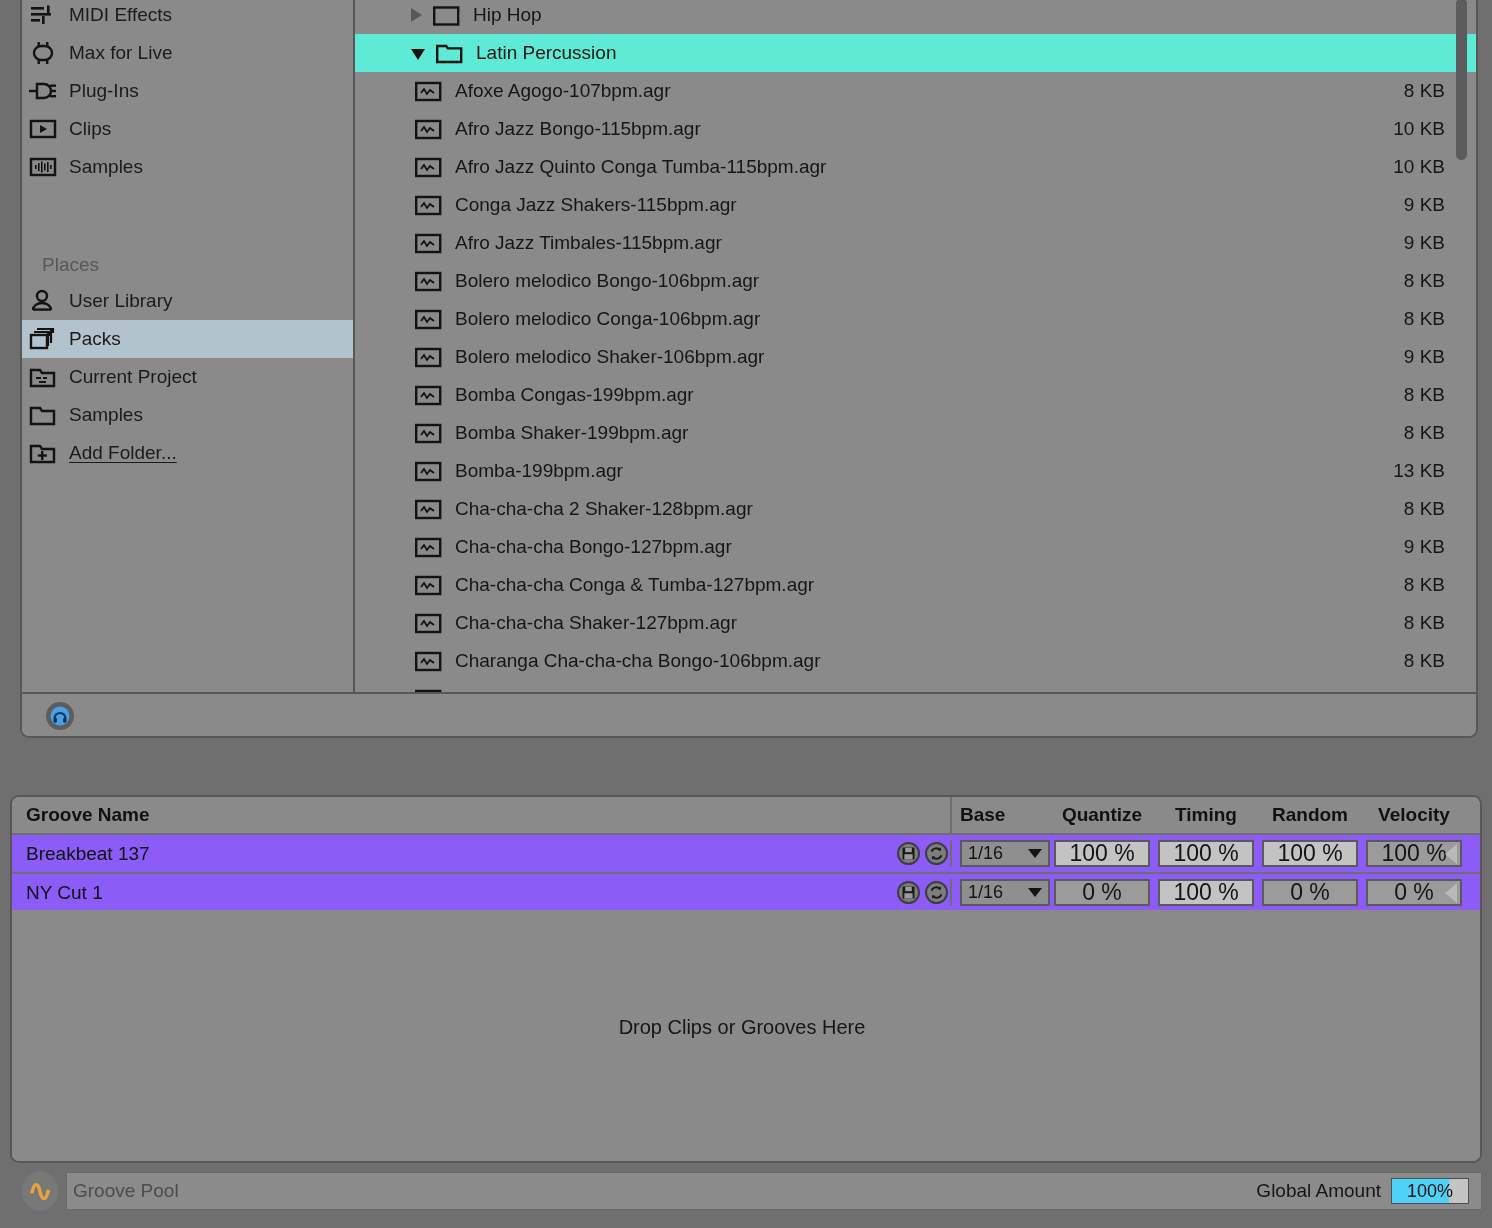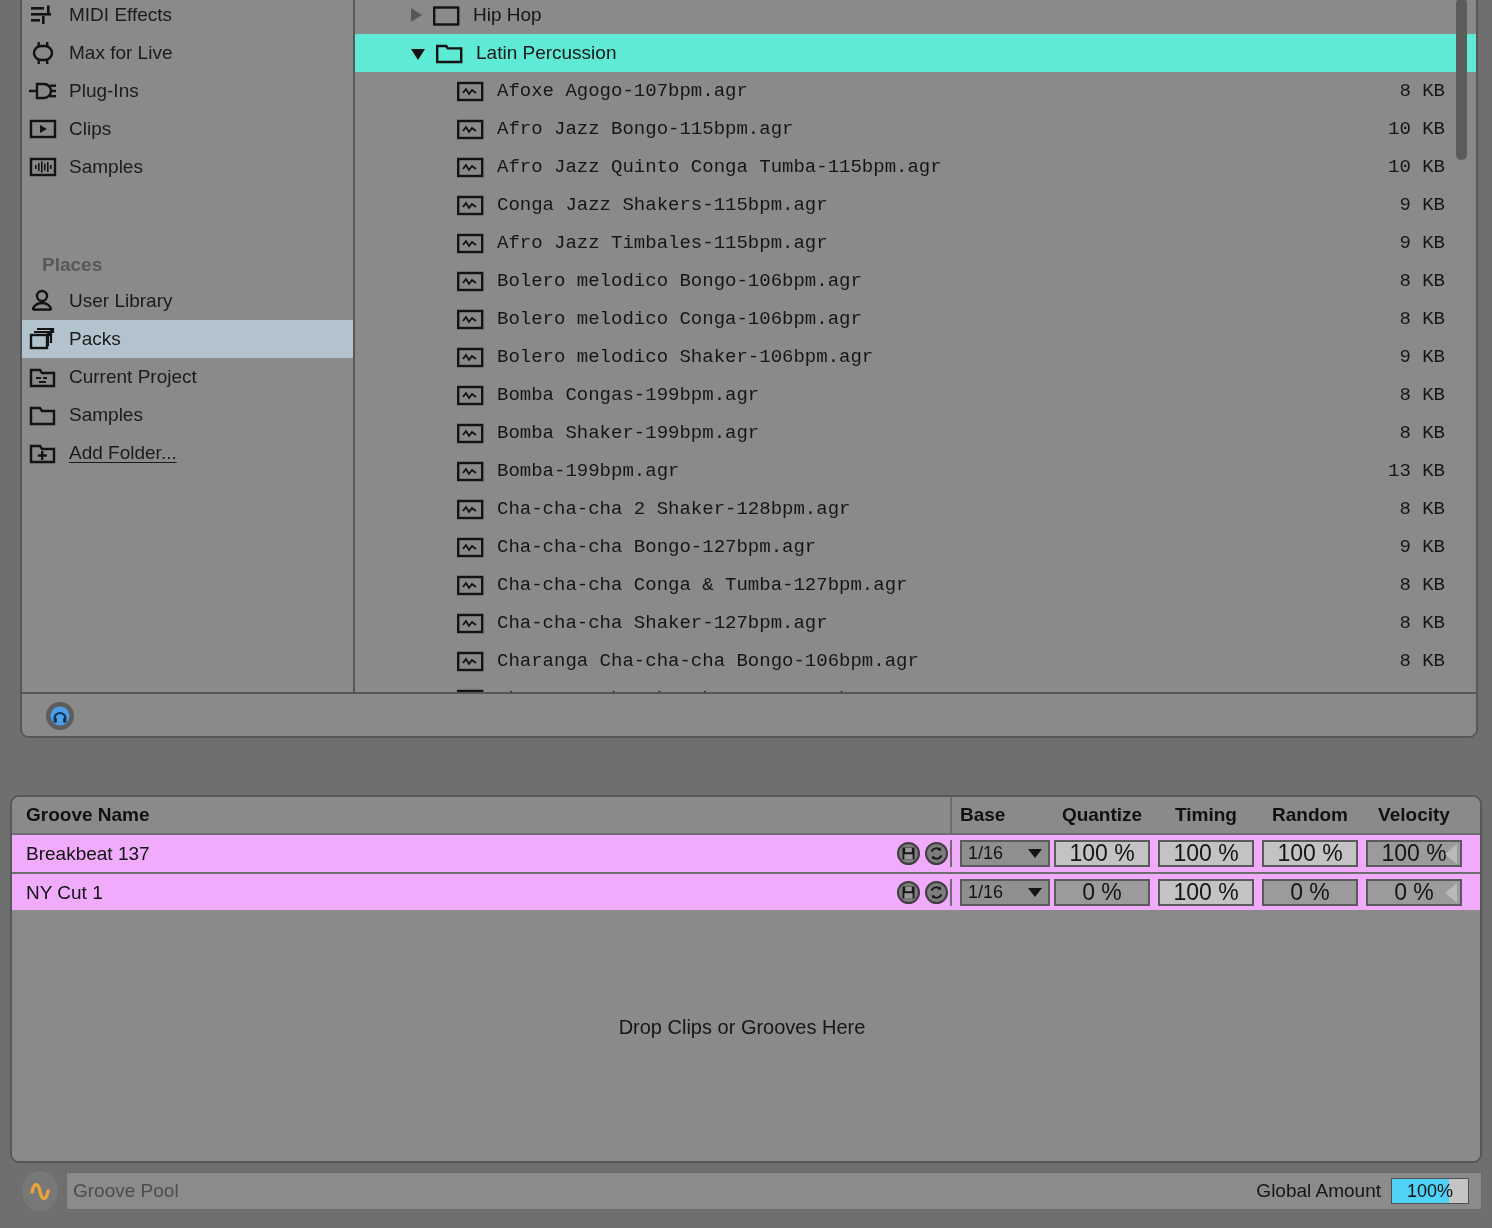--- a/index.html
+++ b/index.html
@@ -40,36 +40,36 @@
   }
   .side-item.sel{background:#b2c3ce;}
   .side-icon{
     width:30px;height:24px;flex:0 0 30px;margin-right:11px;
     display:flex;align-items:center;justify-content:center;
   }
   .side-label{white-space:nowrap;}
   .side-label.underline{text-decoration:underline;text-underline-offset:3px;}
   .places-head{
     height:48px;display:flex;align-items:flex-end;padding:0 0 6px 20px;
-    color:#585858;font-size:19px;font-weight:700;
+    color:#585858;font-size:19px;font-weight:400;
   }
   .gap{height:42px;}
 
   
   .filelist{
     flex:1 1 auto;background:#8a8a8a;position:relative;overflow:hidden;
   }
   .row{
     height:38px;display:flex;align-items:center;
     font-size:19px;color:#161616;white-space:nowrap;position:relative;
     box-sizing:border-box;
   }
   .row.folder-collapsed{padding-left:56px;}
   .row.folder-open{padding-left:56px;background:#5eead4;}
-  .row.file{padding-left:102px;font-family:Liberation Mono, monospace;}
+  .row.file{padding-left:60px;}
   .tri{
     width:0;height:0;margin-right:11px;flex:0 0 auto;
   }
   .tri.right{
     border-left:11px solid #585858;
     border-top:7px solid transparent;border-bottom:7px solid transparent;
   }
   .tri.down{
     border-top:11px solid #141414;
     border-left:7px solid transparent;border-right:7px solid transparent;
@@ -106,21 +106,21 @@
     background:#8a8a8a;border:2px solid #575757;border-radius:9px;
     box-sizing:border-box;overflow:hidden;
   }
   .gp-header{
     display:flex;height:36px;align-items:center;
     background:#8a8a8a;color:#111;font-size:19px;font-weight:700;
     border-bottom:2px solid #6e6e6e;
   }
   .gp-row{
     display:flex;height:37px;align-items:center;font-size:19px;color:#111;
-    border-bottom:2px solid #6e6e6e;background:#f0abfc;
+    border-bottom:2px solid #6e6e6e;background:#8b5cf6;
   }
   .c-name{flex:1 1 auto;padding-left:14px;overflow:hidden;white-space:nowrap;}
   .c-icons{
     width:56px;flex:0 0 56px;display:flex;align-items:center;gap:5px;
     justify-content:center;
   }
   .c-base{
     width:100px;flex:0 0 100px;display:flex;align-items:center;justify-content:flex-start;
     padding-left:8px;box-sizing:border-box;
     border-left:2px solid #6e6e6e;

